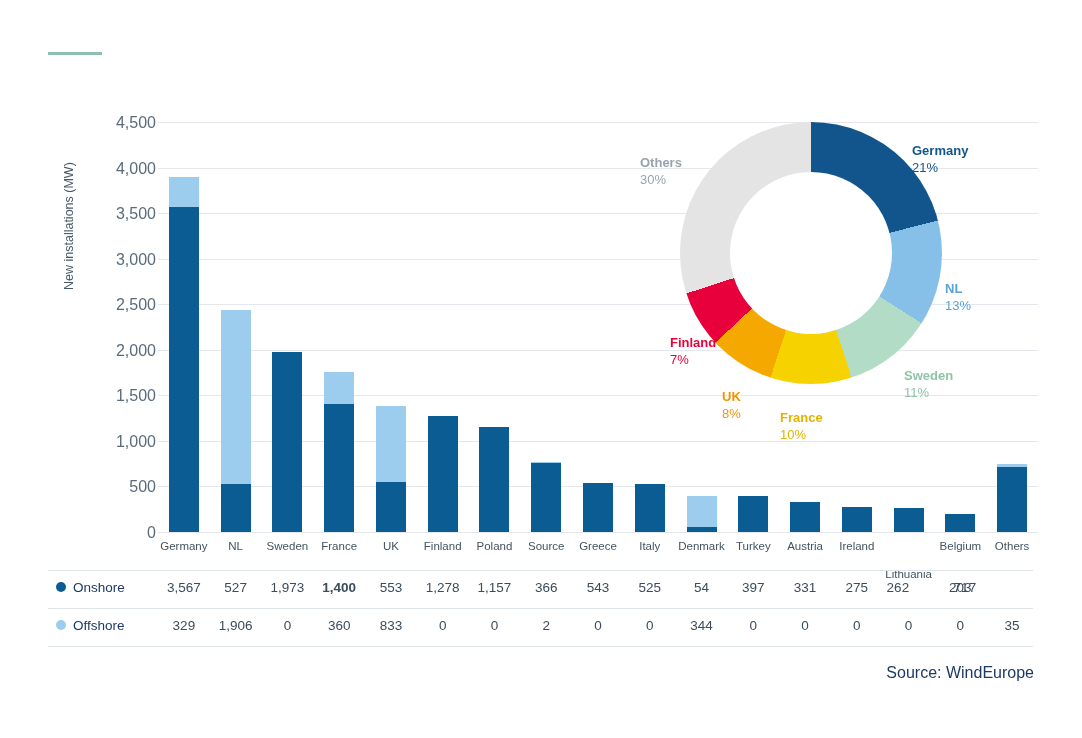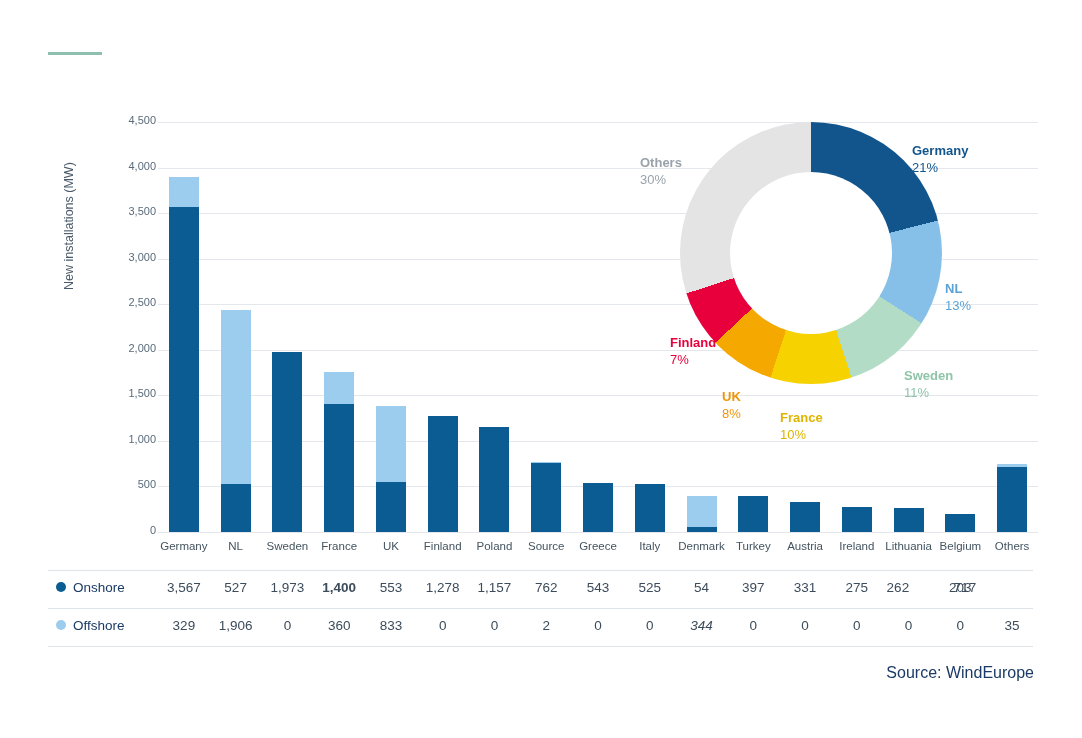--- a/index.html
+++ b/index.html
@@ -75,21 +75,21 @@
     left: 0;
     width: 880px;
     height: 1px;
     background: #e4e8ec;
   }
   .ytick {
     position: absolute;
     right: 882px;
     width: 70px;
     text-align: right;
-    font-size: 11px;
+    font-size: 16px;
     color: #5a6b7b;
     transform: translateY(-8px);
     white-space: nowrap;
   }
   .axis-base {
     position: absolute;
     left: 0;
     top: 410px;
     width: 880px;
     height: 1px;
@@ -308,21 +308,21 @@
           <div class="bar-on" style="height: 30.1578px; background: rgb(11, 92, 146);"></div>
         </div>
         <div class="xtick" style="left: 615.176px; width: 63.7647px;">Austria</div>
         <div class="bar-group" style="left: 683.824px; width: 30px; height: 25.0556px;">
           <div class="bar-on" style="height: 25.0556px; background: rgb(11, 92, 146);"></div>
         </div>
         <div class="xtick" style="left: 666.941px; width: 63.7647px;">Ireland</div>
         <div class="bar-group" style="left: 735.588px; width: 30px; height: 23.8711px;">
           <div class="bar-on" style="height: 23.8711px; background: rgb(11, 92, 146);"></div>
         </div>
-        <div class="xtick" style="left: 718.706px; width: 63.7647px;">Lithuania</div>
+        <div class="xtick" style="left: 718.706px; width: 63.7647px; margin-top: 28px;">Lithuania</div>
         <div class="bar-group" style="left: 787.353px; width: 30px; height: 18.4956px;">
           <div class="bar-on" style="height: 18.4956px; background: rgb(11, 92, 146);"></div>
         </div>
         <div class="xtick" style="left: 770.471px; width: 63.7647px;">Belgium</div>
         <div class="bar-group" style="left: 839.118px; width: 30px; height: 68.5156px;">
           <div class="bar-on" style="height: 65.3267px; background: rgb(11, 92, 146);"></div>
           <div class="bar-off" style="height: 3.18889px; bottom: 65.3267px; background: rgb(156, 205, 238);"></div>
         </div>
         <div class="xtick" style="left: 822.235px; width: 63.7647px;">Others</div>
       </div>
@@ -370,21 +370,21 @@
       <div class="rowlabel">
         <span class="dot dot-on"></span><span>Onshore</span>
       </div>
     <div class="cell" style="left: 106px; width: 59.7647px;">3,567</div>
         <div class="cell" style="left: 157.765px; width: 59.7647px;">527</div>
         <div class="cell" style="left: 209.529px; width: 59.7647px;">1,973</div>
         <div class="cell" style="left: 261.294px; width: 59.7647px; font-weight: bold;">1,400</div>
         <div class="cell" style="left: 313.059px; width: 59.7647px;">553</div>
         <div class="cell" style="left: 364.824px; width: 59.7647px;">1,278</div>
         <div class="cell" style="left: 416.588px; width: 59.7647px;">1,157</div>
-        <div class="cell" style="left: 468.353px; width: 59.7647px;">762</div>
+        <div class="cell" style="left: 468.353px; width: 59.7647px;">366</div>
         <div class="cell" style="left: 520.118px; width: 59.7647px;">543</div>
         <div class="cell" style="left: 571.882px; width: 59.7647px;">525</div>
         <div class="cell" style="left: 623.647px; width: 59.7647px;">54</div>
         <div class="cell" style="left: 675.412px; width: 59.7647px;">397</div>
         <div class="cell" style="left: 727.176px; width: 59.7647px;">331</div>
         <div class="cell" style="left: 778.941px; width: 59.7647px;">275</div>
         <div class="cell" style="left: 820px; width: 59.7647px;">262</div>
         <div class="cell" style="left: 882.471px; width: 59.7647px;">203</div>
         <div class="cell" style="left: 887px; width: 59.7647px;">717</div>
       </div>
@@ -395,21 +395,21 @@
     <div class="cell" style="left: 106px; width: 59.7647px;">329</div>
         <div class="cell" style="left: 157.765px; width: 59.7647px;">1,906</div>
         <div class="cell" style="left: 209.529px; width: 59.7647px;">0</div>
         <div class="cell" style="left: 261.294px; width: 59.7647px;">360</div>
         <div class="cell" style="left: 313.059px; width: 59.7647px;">833</div>
         <div class="cell" style="left: 364.824px; width: 59.7647px;">0</div>
         <div class="cell" style="left: 416.588px; width: 59.7647px;">0</div>
         <div class="cell" style="left: 468.353px; width: 59.7647px;">2</div>
         <div class="cell" style="left: 520.118px; width: 59.7647px;">0</div>
         <div class="cell" style="left: 571.882px; width: 59.7647px;">0</div>
-        <div class="cell" style="left: 623.647px; width: 59.7647px; font-style: italic;">344</div>
+        <div class="cell" style="left: 623.647px; width: 59.7647px;">344</div>
         <div class="cell" style="left: 675.412px; width: 59.7647px;">0</div>
         <div class="cell" style="left: 727.176px; width: 59.7647px;">0</div>
         <div class="cell" style="left: 778.941px; width: 59.7647px;">0</div>
         <div class="cell" style="left: 830.706px; width: 59.7647px;">0</div>
         <div class="cell" style="left: 882.471px; width: 59.7647px;">0</div>
         <div class="cell" style="left: 934.235px; width: 59.7647px;">35</div>
       </div>
   </div>
 
   <div class="source">Source: WindEurope</div>

